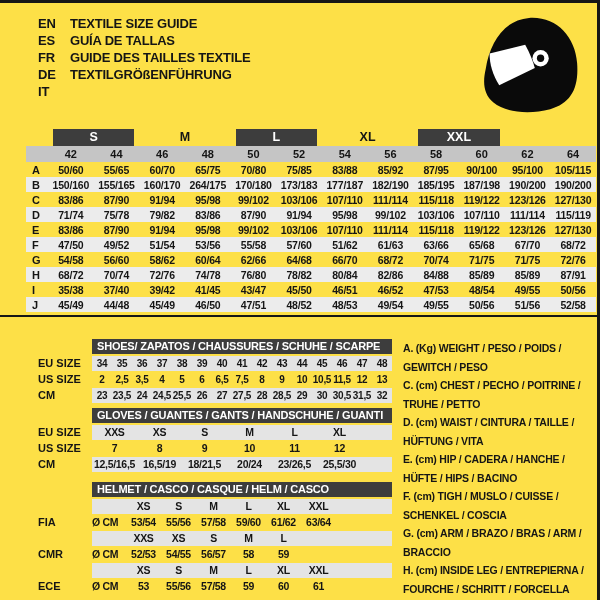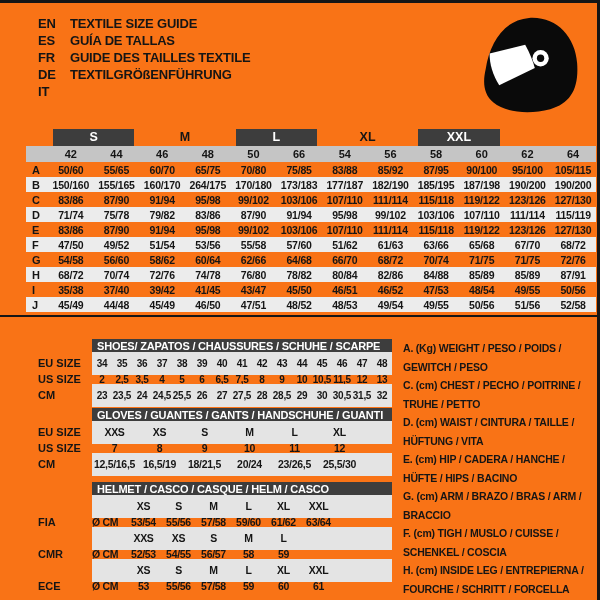--- a/index.html
+++ b/index.html
@@ -1,18 +1,18 @@
 <!DOCTYPE html>
 <html><head>
 <meta charset="utf-8">
 <style>
   html,body{margin:0;padding:0;background:#fff;}
   .page{
     position:relative;width:600px;height:600px;box-sizing:border-box;
-    background:#f97316;border-top:3px solid #161616;border-right:3px solid #161616;
+    background:#fde047;border-top:3px solid #161616;border-right:3px solid #161616;
     font-family:"Liberation Sans", sans-serif;font-weight:bold;color:#151515;
     overflow:hidden;
   }
   
   .top{display:flex;justify-content:space-between;align-items:flex-start;height:110px;padding:12px 8px 0 38px;box-sizing:border-box;}
   .langs{display:flex;flex-direction:column;font-size:13px;line-height:17px;letter-spacing:-0.2px;}
   .lang-row{display:flex;}
   .lang-code{width:32px;flex:0 0 32px;}
   .helmet{width:106px;height:100px;margin-right:6px;}
   
@@ -30,21 +30,21 @@
   
   .divider{height:2px;background:#161616;margin-top:3px;width:600px;}
   
   .bottom{display:flex;padding:22px 0 0 38px;box-sizing:border-box;}
   .bleft{width:356px;flex:0 0 356px;}
   .btable{font-size:11px;}
   .bt-row{display:flex;align-items:center;height:16px;}
   .bt-row.hdr{height:15px;margin-bottom:1px;}
   .bt-label{width:54px;flex:0 0 54px;font-size:11px;}
   .bt-bar{width:300px;box-sizing:border-box;background:#3d3d3d;color:#fff;height:15px;line-height:15px;padding-left:5px;font-size:11px;letter-spacing:-0.2px;}
-  .bt-cells{width:300px;display:flex;height:23px;align-items:center;}
+  .bt-cells{width:300px;display:flex;height:15px;align-items:center;}
   .bt-cells.striped{background:#e4e4e4;}
   .bt-cell{text-align:center;font-size:10px;letter-spacing:-0.3px;}
   .shoes-cell{width:20px;flex:0 0 20px;}
   .glove-cell{width:45px;flex:0 0 45px;font-size:10.5px;}
   .helm-unit{width:34px;flex:0 0 34px;text-align:left;font-size:10.5px;}
   .helm-cell{width:35px;flex:0 0 35px;text-align:center;font-size:10.5px;}
   .gap4{height:5px;} .gap9{height:10px;}
   
   .legend{margin-left:9px;width:197px;font-size:10.5px;line-height:18.5px;letter-spacing:-0.2px;}
 </style>
@@ -108,21 +108,21 @@
           </th>
           <th></th>
         </tr>
       <tr class="cols-row">
           <th></th>
           <th>42</th>
           <th>44</th>
           <th>46</th>
           <th>48</th>
           <th>50</th>
-          <th>66</th>
+          <th>52</th>
           <th>54</th>
           <th>56</th>
           <th>58</th>
           <th>60</th>
           <th>62</th>
           <th>64</th>
         </tr>
     </thead>
     <tbody>
         <tr>
@@ -477,19 +477,19 @@
           </div>
       </div>
 
     </div>
 
     <div class="legend">
         <div class="legend-item">A. (Kg) WEIGHT / PESO / POIDS / GEWITCH / PESO</div>
         <div class="legend-item">C. (cm) CHEST / PECHO / POITRINE / TRUHE / PETTO</div>
         <div class="legend-item">D. (cm) WAIST / CINTURA / TAILLE / HÜFTUNG / VITA</div>
         <div class="legend-item">E. (cm) HIP / CADERA / HANCHE / HÜFTE / HIPS / BACINO</div>
+        <div class="legend-item">F. (cm) TIGH / MUSLO / CUISSE / SCHENKEL / COSCIA</div>
         <div class="legend-item">G. (cm) ARM / BRAZO / BRAS / ARM / BRACCIO</div>
-        <div class="legend-item">F. (cm) TIGH / MUSLO / CUISSE / SCHENKEL / COSCIA</div>
         <div class="legend-item">H. (cm) INSIDE LEG / ENTREPIERNA / FOURCHE / SCHRITT / FORCELLA</div>
       </div>
   </div>
 
 </div>
 
 </body></html>

